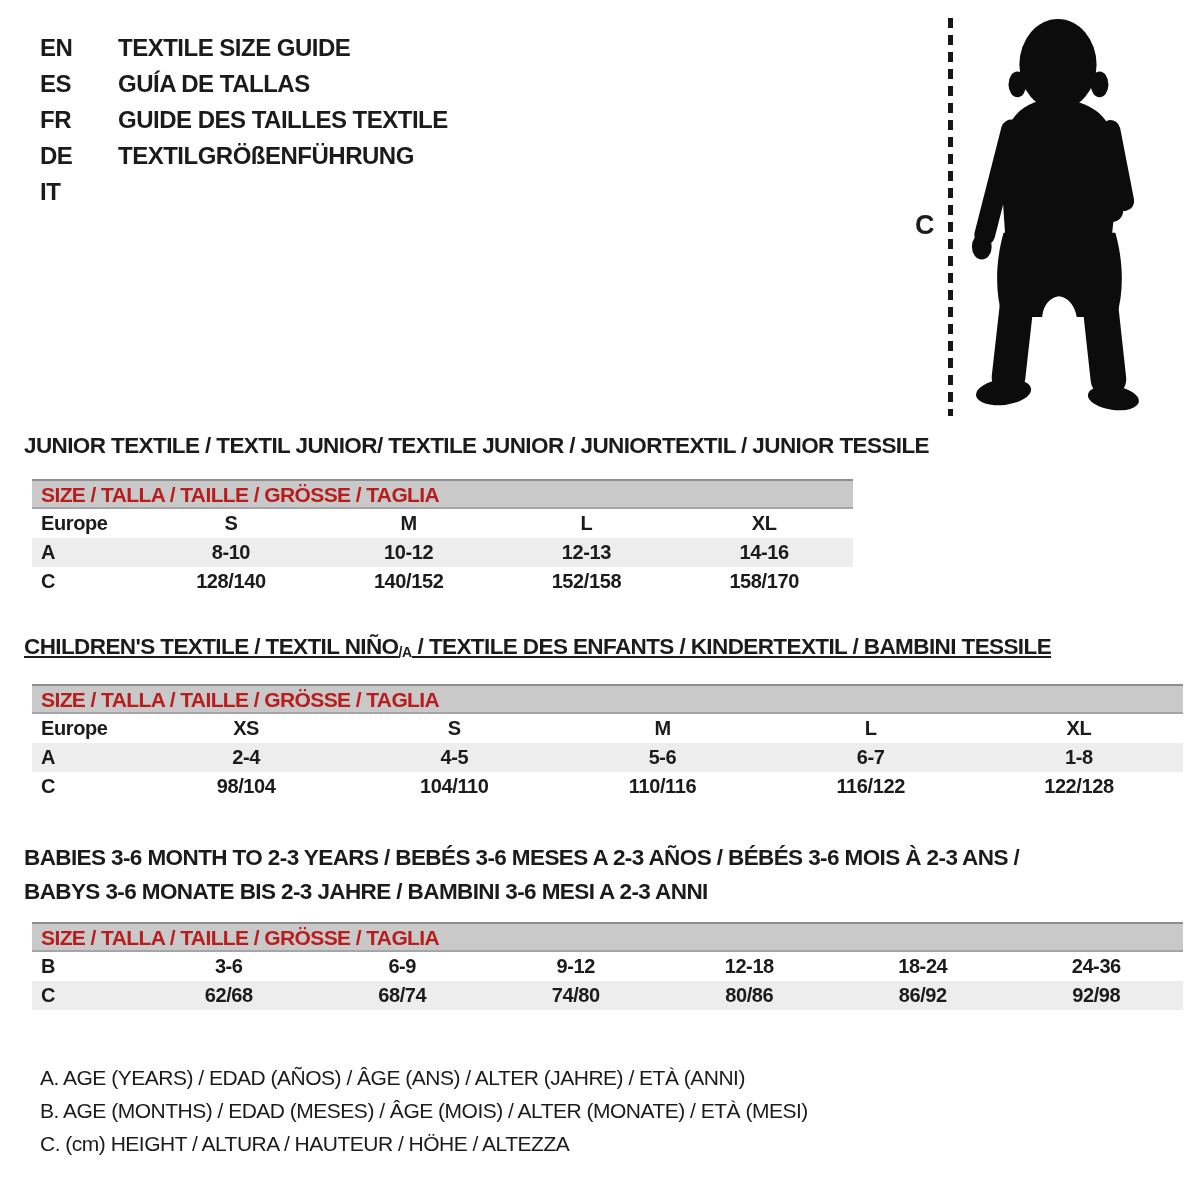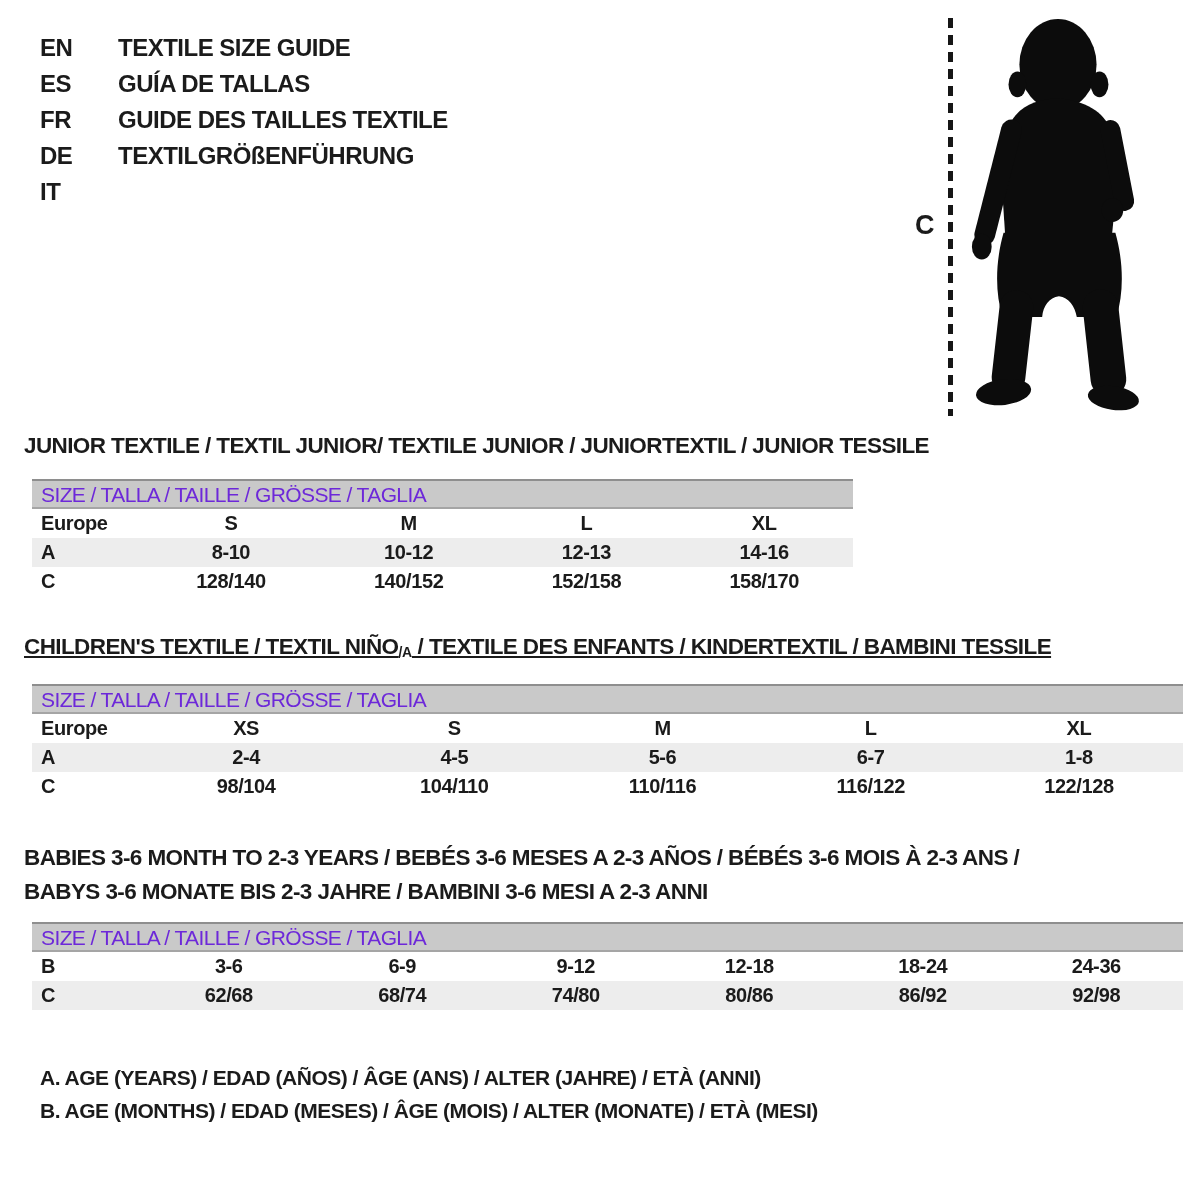--- a/index.html
+++ b/index.html
@@ -27,30 +27,30 @@
     letter-spacing:-0.6px; white-space:nowrap; }
   .sec-title .sub { font-size:14px; vertical-align:-3px; letter-spacing:-0.3px; }
 
   
   .stable { position:absolute; left:32px; }
   .t1 { top:479px; width:821px; }
   .t2 { top:684px; width:1151px; }
   .t3 { top:922px; width:1151px; }
   .size-bar { background:#c9c9c9; border-top:2px solid #8e8e8e; border-bottom:2px solid #a5a5a5;
     height:26px; line-height:27px; padding-left:9px; box-sizing:content-box;
-    font-weight:400; font-size:21px; letter-spacing:-0.6px; color:#6d28d9; }
+    font-weight:700; font-size:21px; letter-spacing:-0.6px; color:#b91c1c; }
   .trow { display:flex; height:29px; align-items:center;
     font-size:20px; font-weight:700; letter-spacing:-0.4px; }
   .trow.shaded { background:#ededed; }
   .tlabel { flex:0 0 101px; padding-left:9px; }
   .tcell { flex:1; text-align:center; }
 
   
   .legend { position:absolute; left:40px; top:1066px; }
-  .legend-line { height:33px; font-weight:700; font-size:21px;
+  .legend-line { height:33px; font-weight:400; font-size:21px;
     letter-spacing:-0.5px; white-space:nowrap; }
 </style>
 </head>
 <body>
 
 <div class="langs">
   <div class="lang-row">
     <span class="lang-code">EN</span>
     <span class="lang-label">TEXTILE SIZE GUIDE</span>
   </div>
@@ -172,13 +172,14 @@
         <div class="tcell">80/86</div>
         <div class="tcell">86/92</div>
         <div class="tcell">92/98</div>
       </div>
     </div>
 </div>
 
 <div class="legend">
   <div class="legend-line">A. AGE (YEARS) / EDAD (AÑOS) / ÂGE (ANS) / ALTER (JAHRE) / ETÀ (ANNI)</div>
   <div class="legend-line">B. AGE (MONTHS) / EDAD (MESES) / ÂGE (MOIS) / ALTER (MONATE) / ETÀ (MESI)</div>
+  <div class="legend-line">C. (cm) HEIGHT / ALTURA / HAUTEUR / HÖHE / ALTEZZA</div>
 </div>
 
 </body></html>

